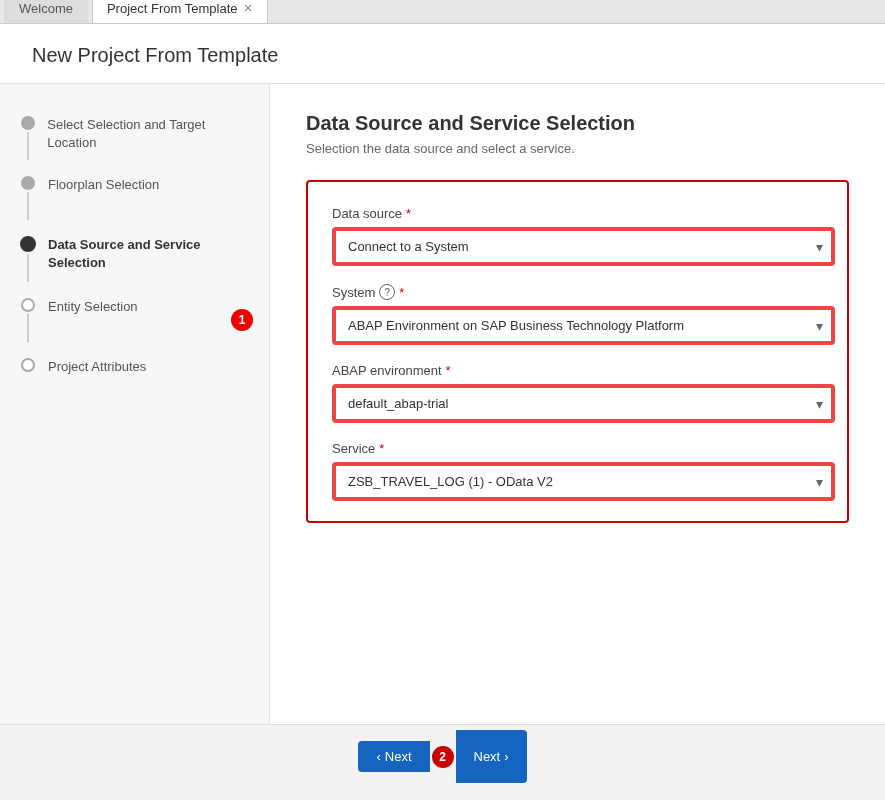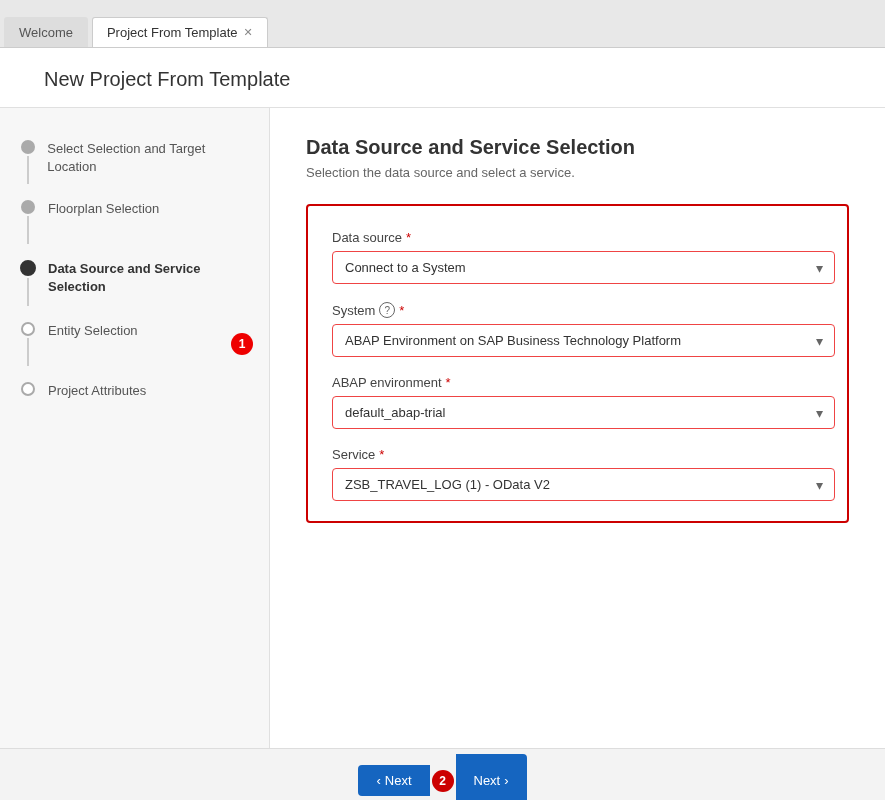--- a/index.html
+++ b/index.html
@@ -11,21 +11,21 @@
       width: 885px;
       height: 800px;
       overflow: hidden;
     }
 
     
     .tab-bar {
       display: flex;
       background: #e8e8e8;
       border-bottom: 1px solid #ccc;
-      height: 48px;
+      height: 24px;
       align-items: flex-end;
     }
     .tab {
       padding: 6px 14px;
       font-size: 13px;
       cursor: pointer;
       border: 1px solid transparent;
       border-bottom: none;
       border-radius: 3px 3px 0 0;
       background: #ddd;
@@ -50,21 +50,21 @@
     
     .main-wrapper {
       display: flex;
       flex-direction: column;
       height: calc(800px - 36px);
       background: #fff;
     }
 
     
     .page-title-bar {
-      padding: 20px 30px 16px 44px;
+      padding: 20px 30px 16px 32px;
       border-bottom: 1px solid #e0e0e0;
       background: #fff;
     }
     .page-title-bar h1 {
       font-size: 20px;
       font-weight: 400;
       color: #333;
     }
 
     
@@ -216,21 +216,21 @@
       font-size: 10px;
       cursor: pointer;
     }
 
     .select-wrapper {
       position: relative;
     }
     .select-wrapper select {
       width: 100%;
       padding: 8px 36px 8px 12px;
-      border: 1px solid #ef4444;
+      border: 4px solid #ef4444;
       border-radius: 4px;
       font-size: 13px;
       background: #fff;
       appearance: none;
       -webkit-appearance: none;
       cursor: pointer;
       color: #333;
     }
     .select-wrapper::after {
       content: '▾';

